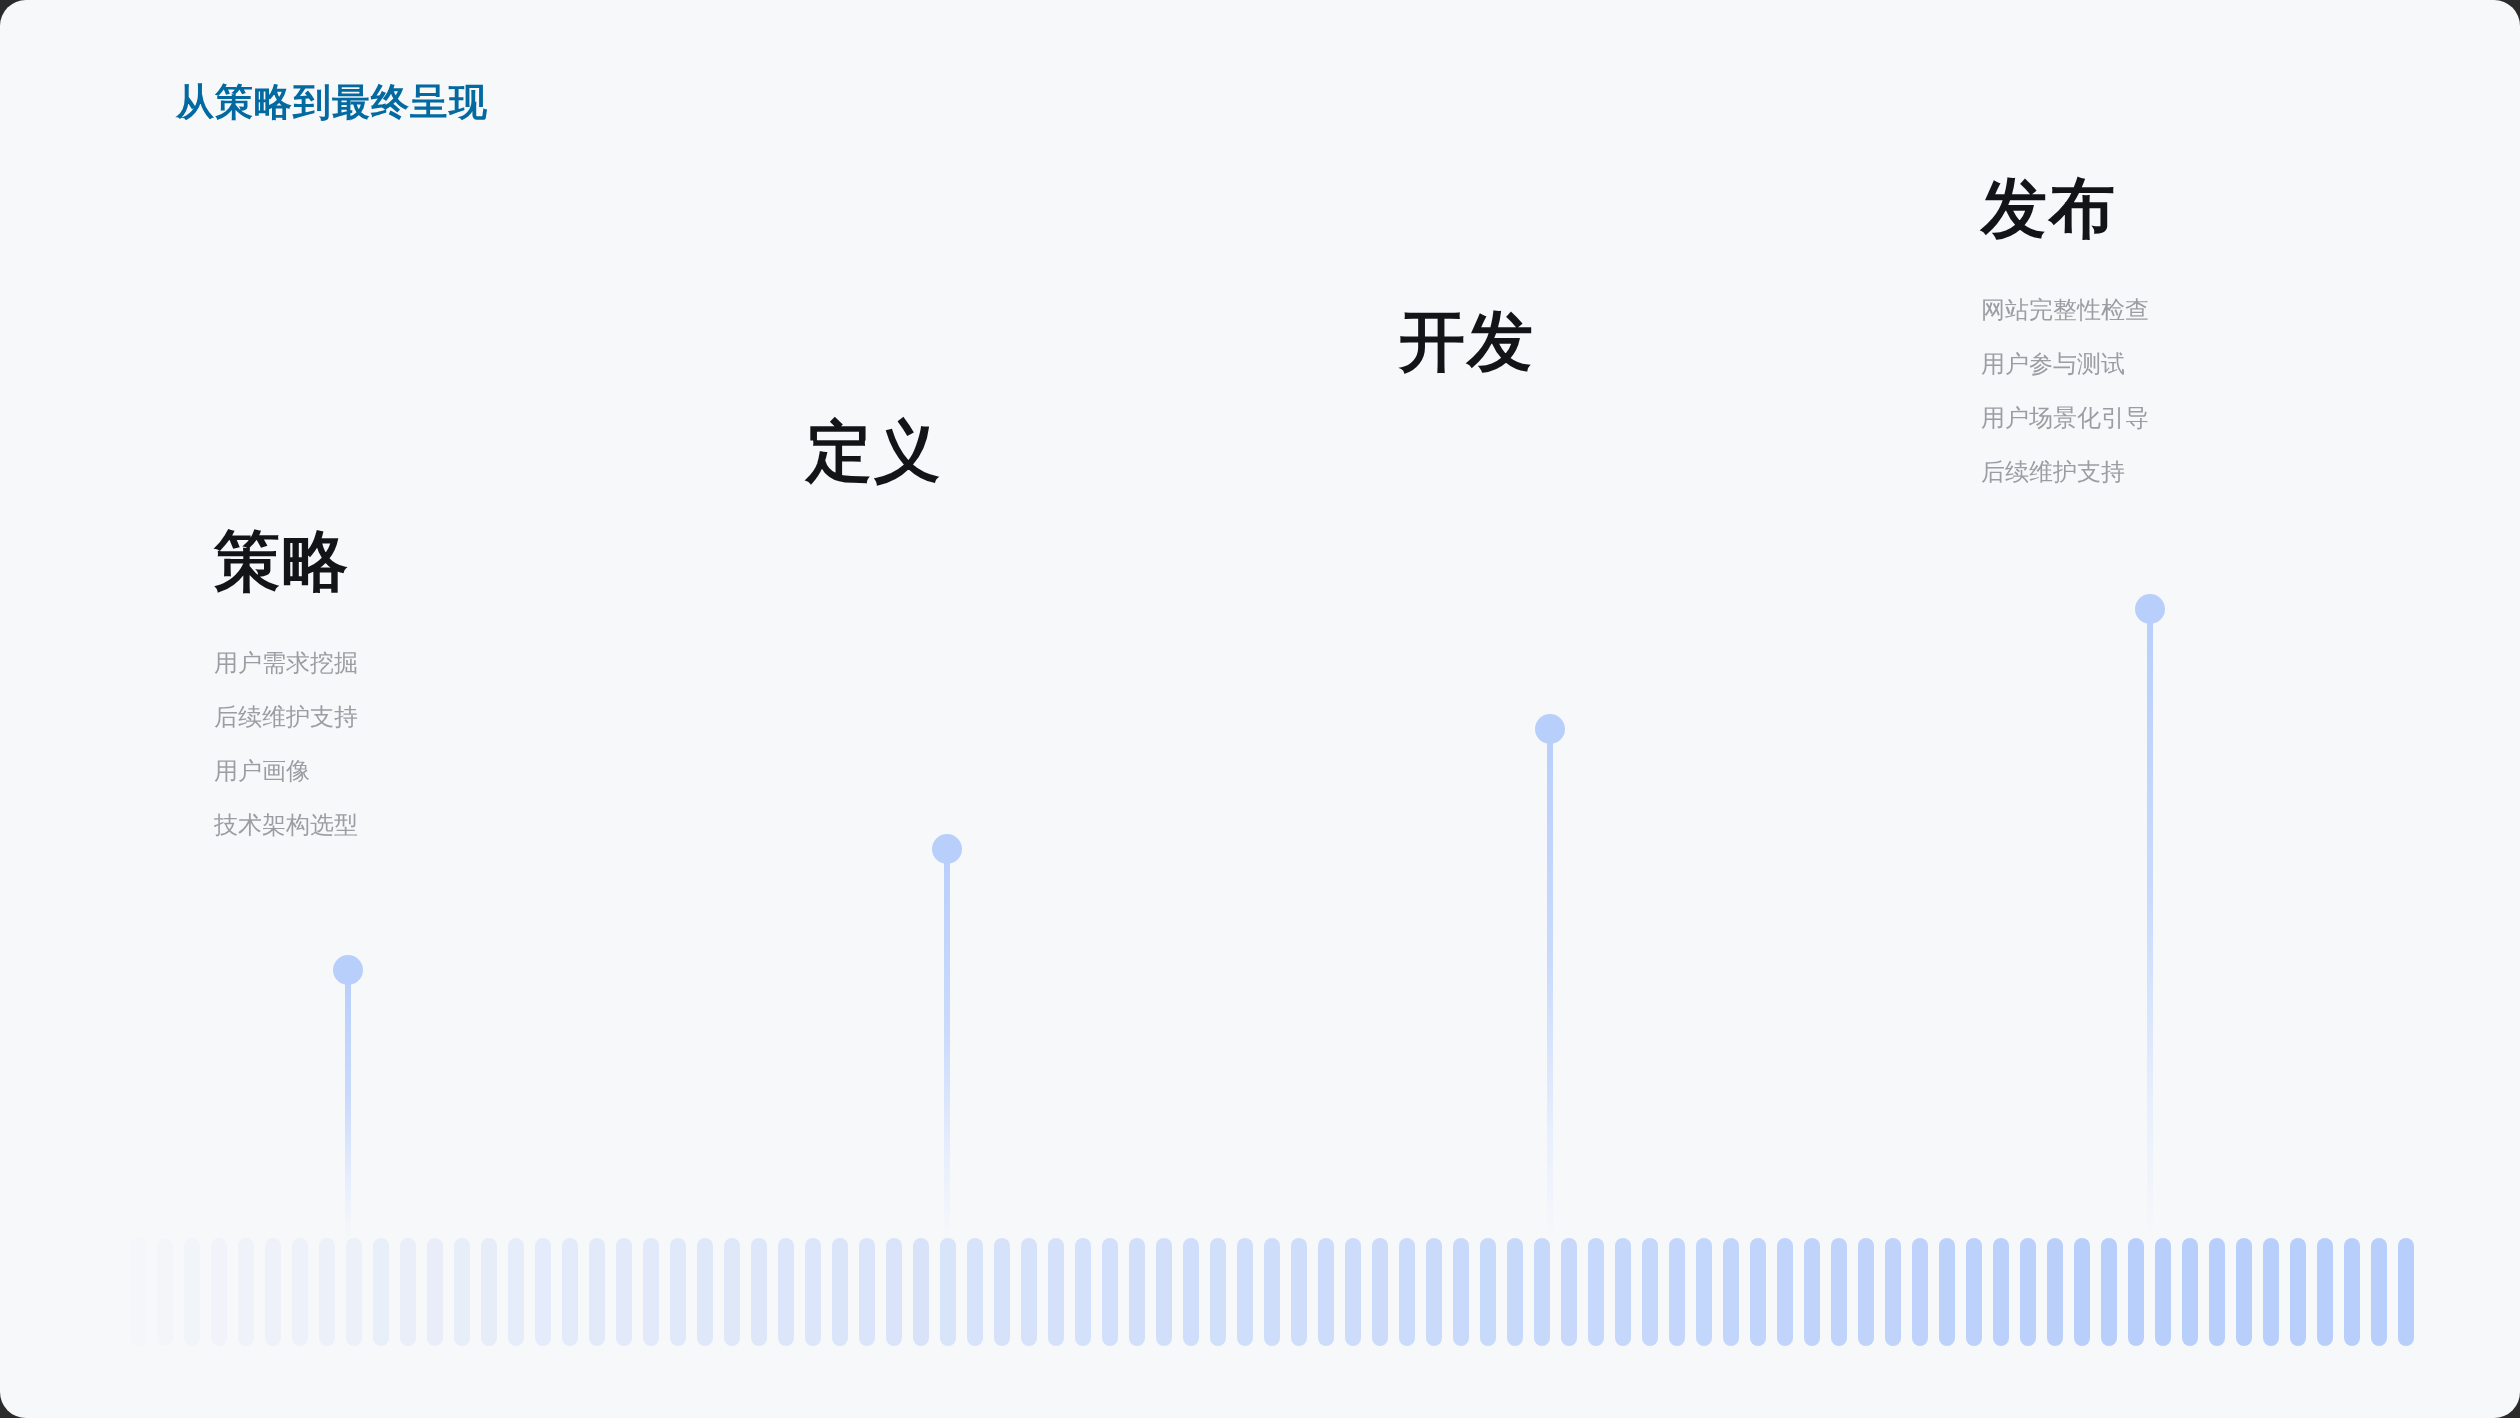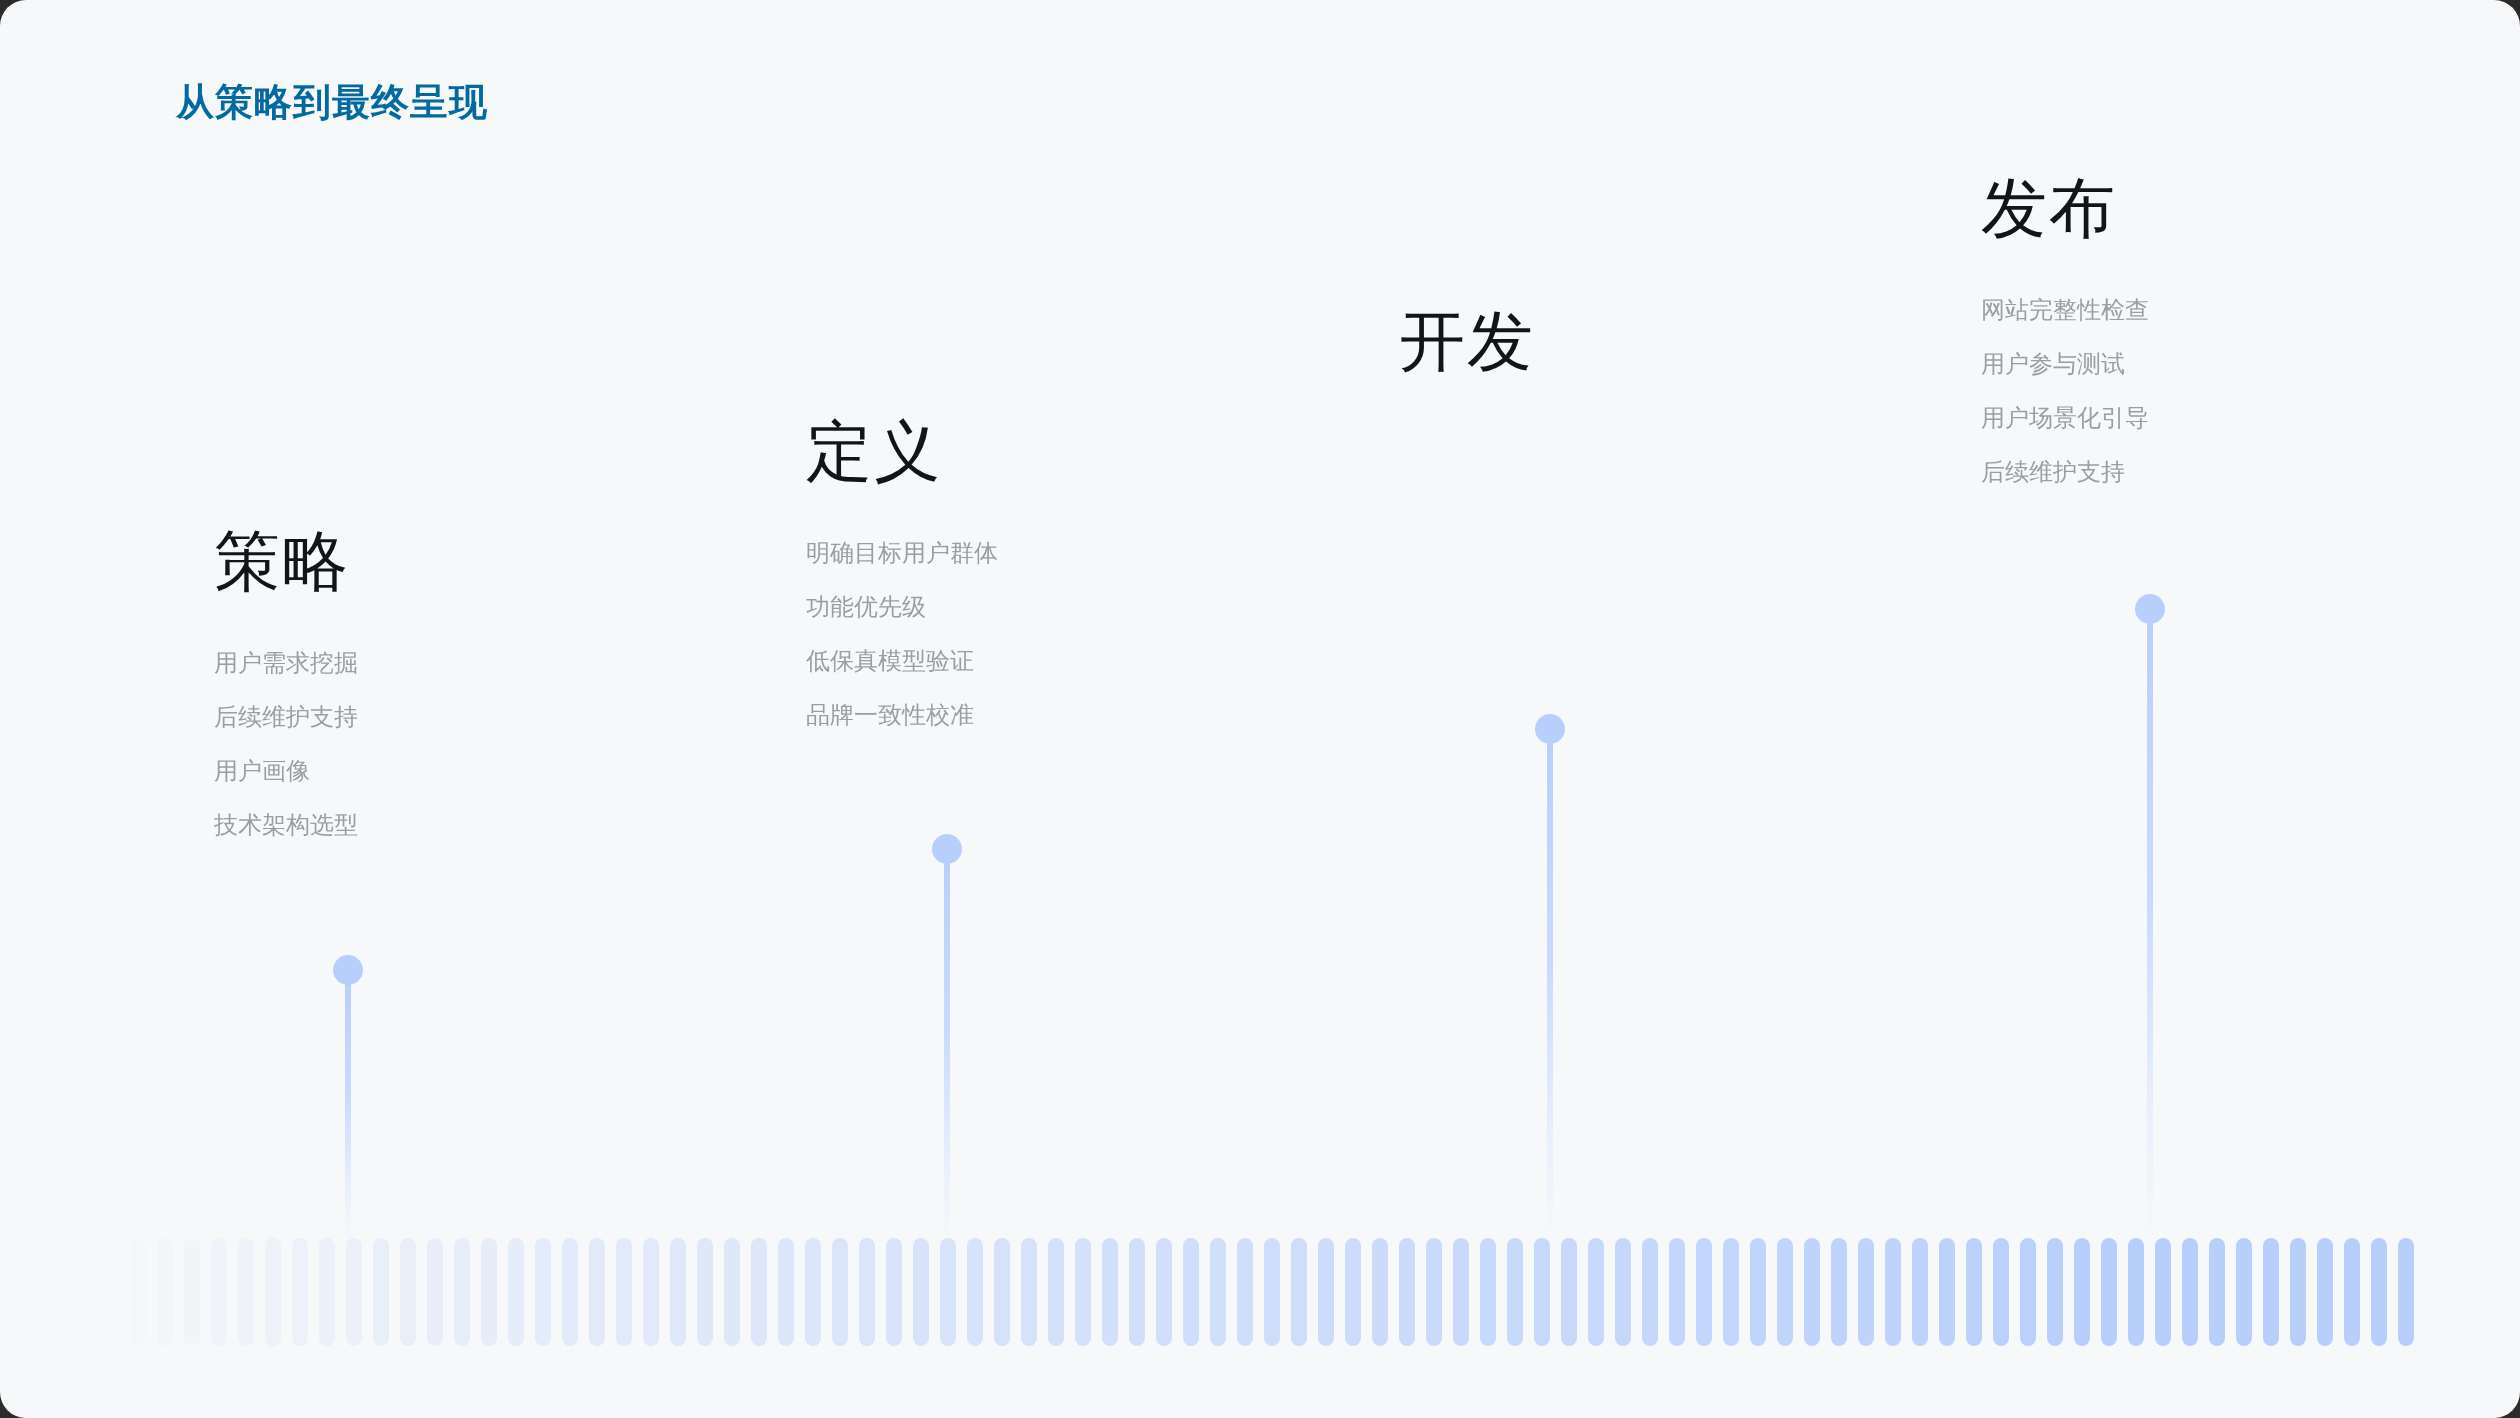--- a/index.html
+++ b/index.html
@@ -25,21 +25,21 @@
     letter-spacing:1px;
     line-height:1.42;
     white-space:nowrap;
   }
 
   
   .stage { position:absolute; }
   .stage-title {
     color:#131417;
     font-size:66px;
-    font-weight:400;
+    font-weight:700;
     letter-spacing:2px;
     line-height:1;
     white-space:nowrap;
     margin-bottom:42px;
   }
   .stage-items { display:flex; flex-direction:column; }
   .stage-item {
     color:#9A9EA4;
     font-size:24px;
     font-weight:400;
@@ -98,26 +98,20 @@
       <div class="stage-item">技术架构选型</div>
     </div>
   </div>
   <div class="connector" style="left:333px; top:955px;">
     <div class="connector-line" style="height:265px;"></div>
     <div class="connector-dot"></div>
   </div>
 
   <div class="stage" style="left:806px; top:418px;">
     <div class="stage-title">定义</div>
-    <div class="stage-items">
-      <div class="stage-item">明确目标用户群体</div>
-      <div class="stage-item">功能优先级</div>
-      <div class="stage-item">低保真模型验证</div>
-      <div class="stage-item">品牌一致性校准</div>
-    </div>
   </div>
   <div class="connector" style="left:932px; top:834px;">
     <div class="connector-line" style="height:388px;"></div>
     <div class="connector-dot"></div>
   </div>
 
   <div class="stage" style="left:1399px; top:308px;">
     <div class="stage-title">开发</div>
   </div>
   <div class="connector" style="left:1535px; top:714px;">

